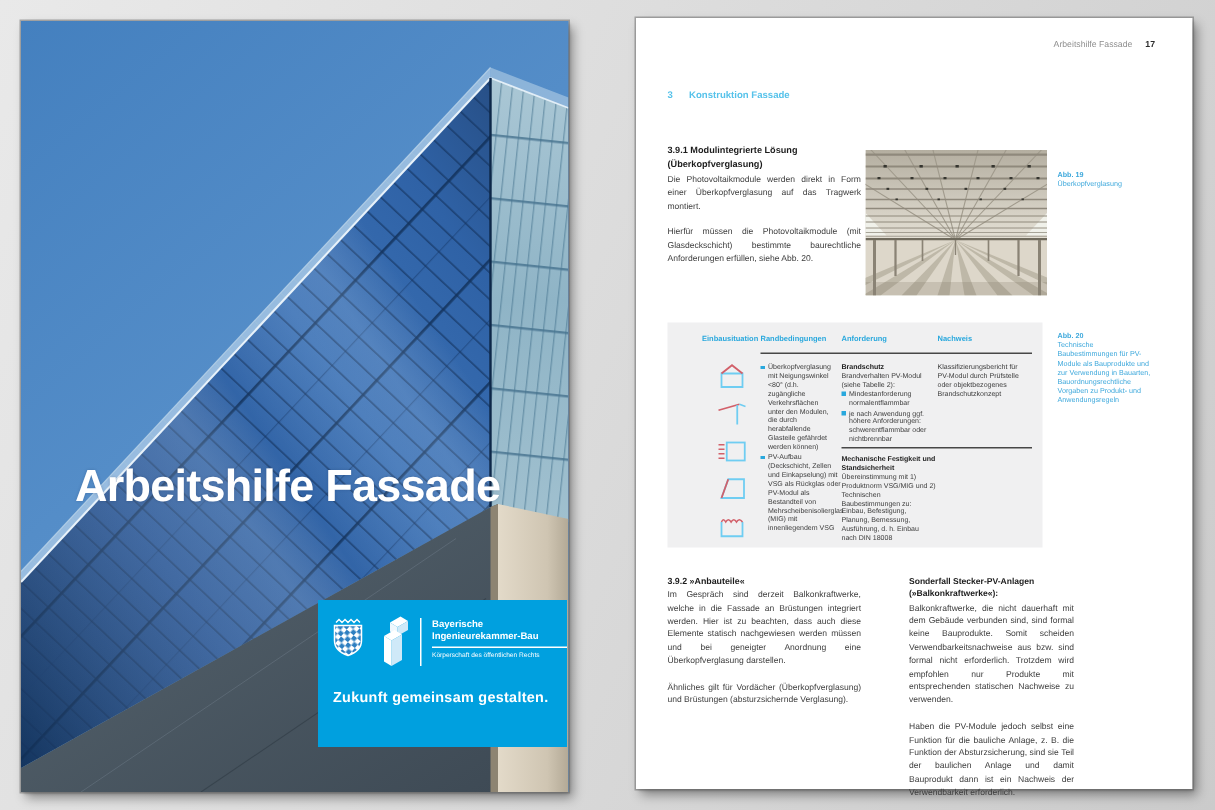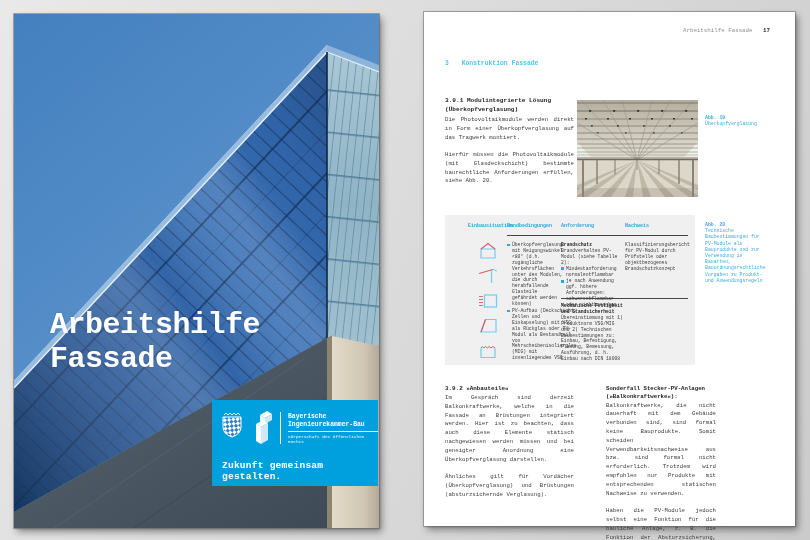--- a/index.html
+++ b/index.html
@@ -3,30 +3,30 @@
 <meta charset="utf-8">
 <style>
   html,body{margin:0;padding:0;}
   body{
     width:810px;height:540px;overflow:hidden;
     background:linear-gradient(115deg,#e9e9e9 0%,#dcdcdc 45%,#cbcbcb 100%);
     font-family:"Liberation Sans",sans-serif;
     -webkit-font-smoothing:antialiased;
   }
   .canvas{position:relative;width:810px;height:540px;}
-  .page{position:absolute;box-shadow:3px 4px 7px rgba(0,0,0,.38),1px 1px 2px rgba(0,0,0,.25);outline:1px solid rgba(110,110,110,.55);font-family:Liberation Mono, monospace;}
+  .page{position:absolute;box-shadow:3px 4px 7px rgba(0,0,0,.38),1px 1px 2px rgba(0,0,0,.25);outline:1px solid rgba(110,110,110,.55);}
   
   .cover{left:14px;top:14px;width:365px;height:514px;overflow:hidden;background:#447fbe;}
   .cover-art{position:absolute;left:0;top:0;}
   .cover-title{
     position:absolute;left:36px;top:294px;width:320px;
     font-size:30px;font-weight:bold;color:#ffffff;letter-spacing:-.5px;
     text-shadow:0 0 2px rgba(20,40,80,.25);
   }
-  .logo-box{position:absolute;right:1px;top:386px;width:166px;height:86px;background:#00a0df;color:#fff;}
+  .logo-box{position:absolute;right:1px;top:386px;width:166px;height:98px;background:#00a0df;color:#fff;}
   .logo-row{position:absolute;left:8px;top:8px;width:150px;height:38px;}
   .coa{position:absolute;left:2px;top:4px;}
   .ilogo{position:absolute;left:30px;top:0px;}
   .logo-divider{position:absolute;left:60px;top:4px;width:1px;height:32px;background:#ffffff;}
   .logo-text{position:absolute;left:68px;top:5px;width:92px;}
   .org-line{font-size:6.4px;line-height:7.6px;font-weight:bold;}
   .logo-hr{margin-top:3px;height:0.8px;background:#ffffff;width:90px;}
   .org-sub{margin-top:2.5px;font-size:4.4px;line-height:5px;}
   .tagline{position:absolute;left:10px;top:60px;font-size:9.6px;font-weight:bold;letter-spacing:.2px;}
   

